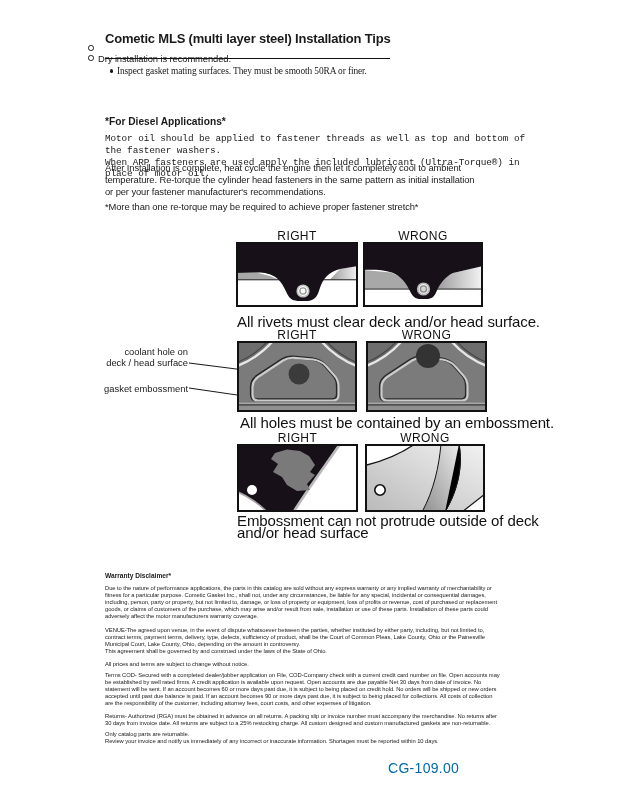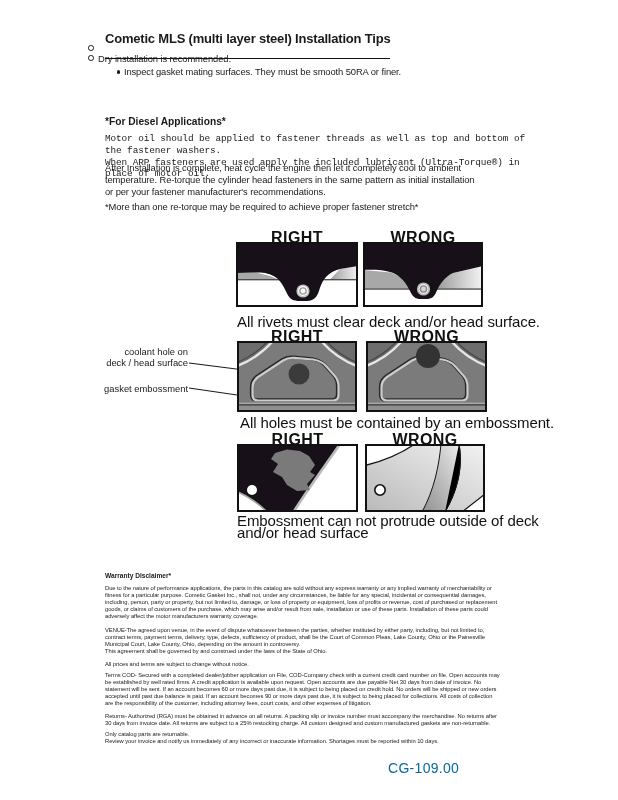--- a/index.html
+++ b/index.html
@@ -14,33 +14,33 @@
   .title{
     left:105px;top:31px;font-size:13px;font-weight:bold;letter-spacing:-0.2px;
     border-bottom:1.6px solid #111;padding-bottom:12px;
   }
   .bullets{left:88px;top:46px;font-size:9.4px;line-height:13px;letter-spacing:-0.1px;}
   .bullet-row{display:flex;align-items:baseline;}
   .b-circle{
     display:inline-block;width:3.6px;height:3.6px;border:1px solid #1a1a1a;border-radius:50%;
     margin-right:4.5px;flex:0 0 auto;position:relative;top:-1px;
   }
-  .sub-row{margin-left:29px;}
+  .sub-row{margin-left:22px;font-family:Liberation Serif, serif;}
   .b-dot{
     display:inline-block;width:3.4px;height:3.4px;background:#1a1a1a;border-radius:50%;
     margin-right:3.5px;flex:0 0 auto;position:relative;top:-1px;
   }
 
   .diesel-heading{left:105px;top:116px;font-size:10.2px;font-weight:bold;}
   .para{left:105px;font-size:9.4px;line-height:11.8px;letter-spacing:-0.1px;width:420px;}
   .p1{top:133px;font-family:Liberation Mono, monospace;}
   .p2{top:162px;}
   .note{top:201px;}
 
-  .rw-label{top:0;font-size:16px;letter-spacing:0.4px;text-align:center;color:#111;font-weight:bold;}
+  .rw-label{top:0;font-size:12px;letter-spacing:0.4px;text-align:center;color:#111;}
   .caption{font-size:15px;letter-spacing:-0.1px;color:#111;}
   .panel{display:block;}
   .annot{font-size:9.4px;line-height:11px;text-align:right;width:128px;left:60px;}
 
   .warranty-heading{left:105px;top:572px;font-size:6.6px;font-weight:bold;}
   .fine{left:105px;width:418px;font-size:5.8px;line-height:7.1px;letter-spacing:-0.05px;color:#222;}
   .fp1{top:585px;}
   .fp2{top:627px;}
   .fp3{top:661px;}
   .fp4{top:672px;}

